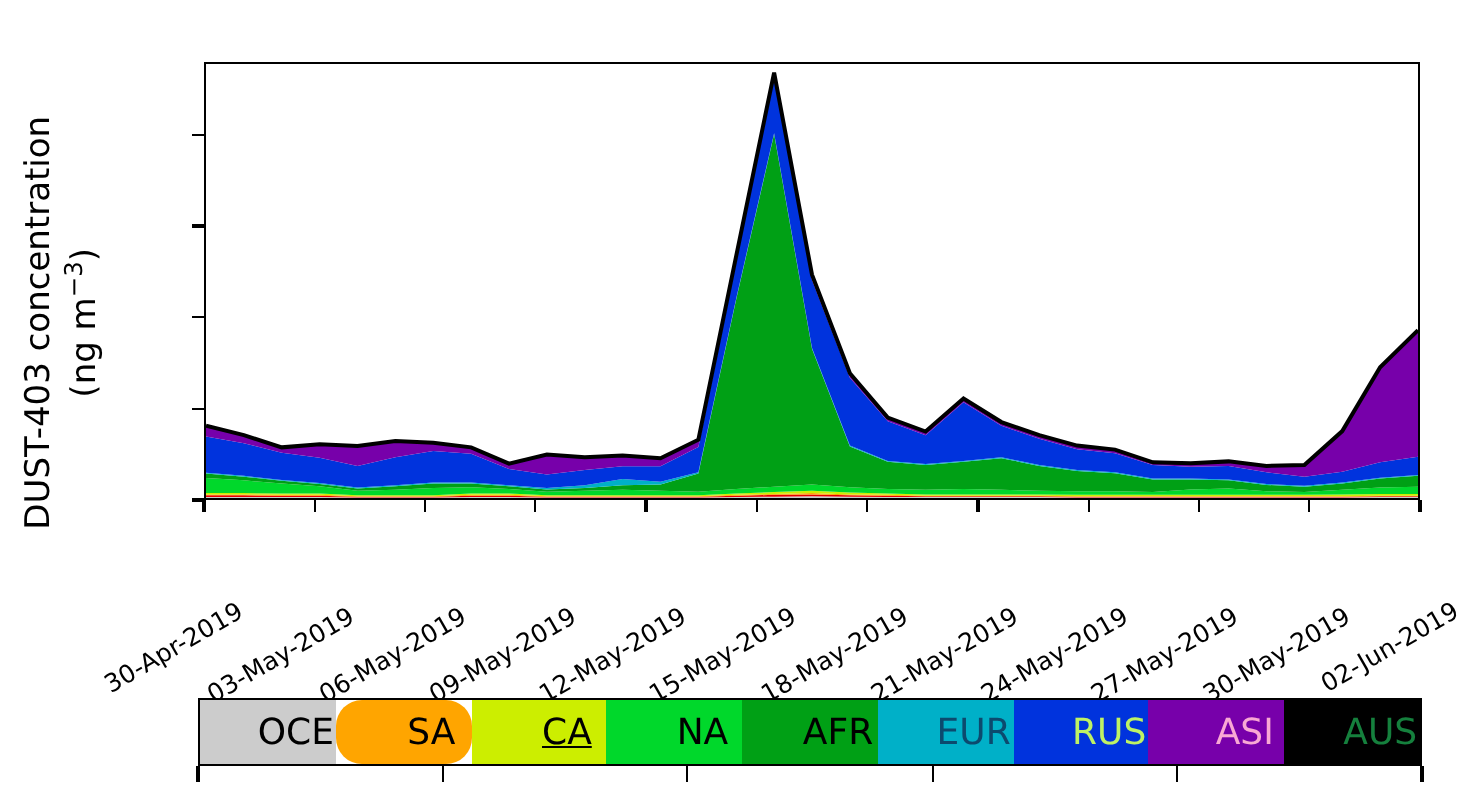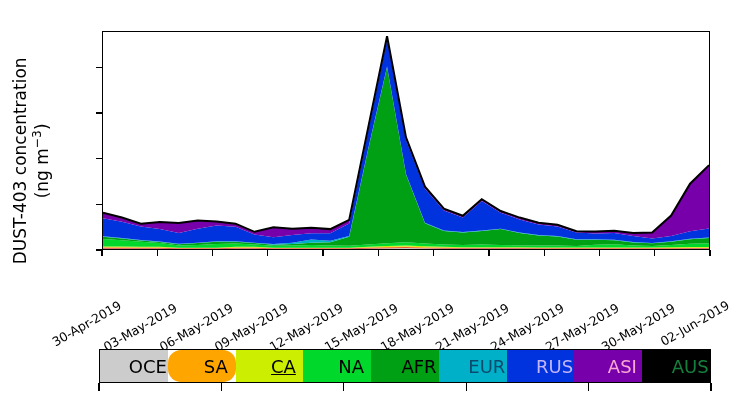--- a/index.html
+++ b/index.html
@@ -181,21 +181,21 @@
       </div>
       <div class="cbar-cell" style="background: rgb(0, 216, 43); color: rgb(0, 0, 0); text-align: right;">
         <span>NA</span>
       </div>
       <div class="cbar-cell" style="background: rgb(0, 160, 21); color: rgb(0, 0, 0);">
         <span>AFR</span>
       </div>
       <div class="cbar-cell" style="background: rgb(0, 176, 200); color: #0c4a6e;">
         <span>EUR</span>
       </div>
-      <div class="cbar-cell" style="background: rgb(0, 51, 221); color: #c4b5fd;">
+      <div class="cbar-cell" style="background: rgb(0, 51, 221); color: #bef264;">
         <span>RUS</span>
       </div>
       <div class="cbar-cell" style="background: rgb(119, 0, 170); color: #f9a8d4;">
         <span>ASI</span>
       </div>
       <div class="cbar-cell" style="background: rgb(0, 0, 0); color: #15803d;">
         <span>AUS</span>
       </div>
     </div>
   <div id="cbar-ticks">

